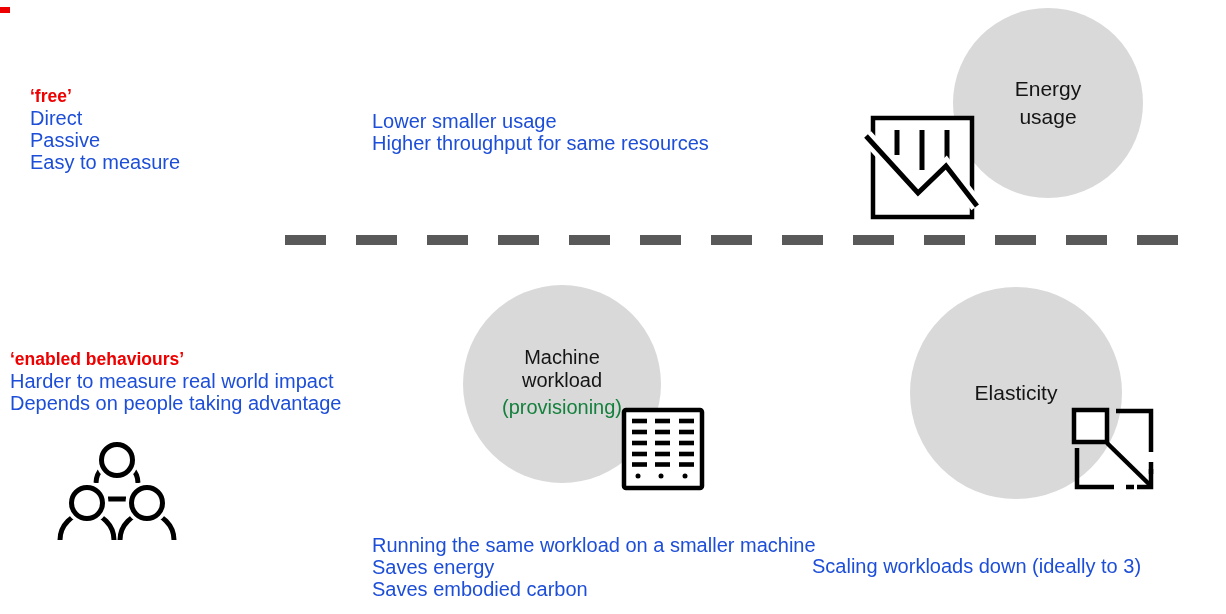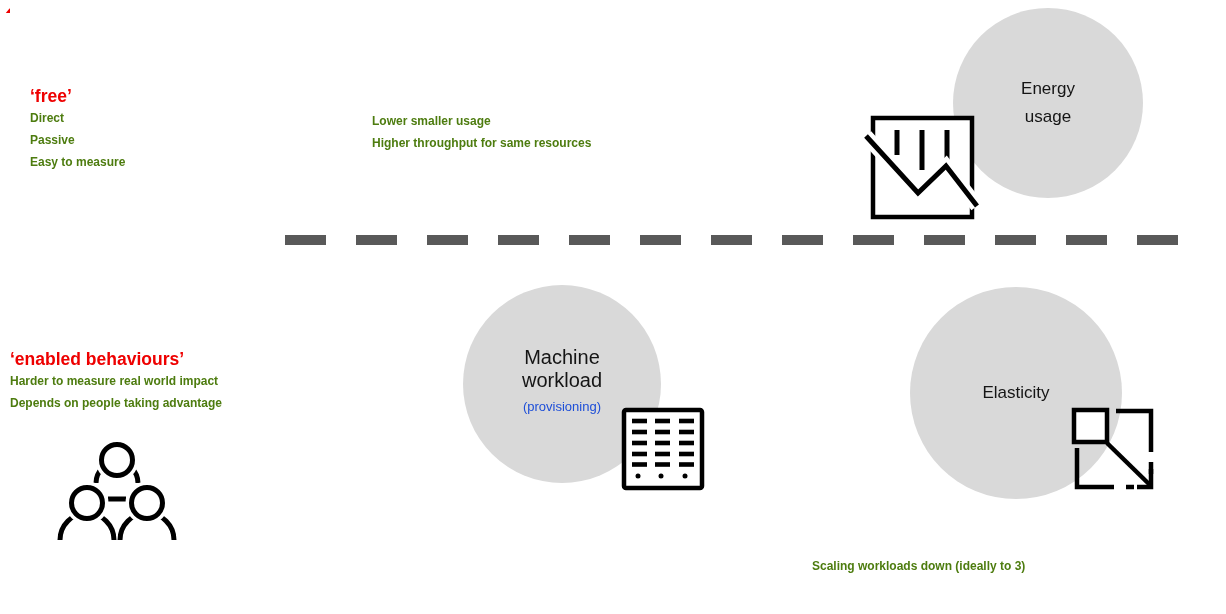--- a/index.html
+++ b/index.html
@@ -1,32 +1,31 @@
 <!DOCTYPE html>
 <html><head>
 <meta charset="utf-8">
 <style>
   html,body{margin:0;padding:0;background:#fff;}
   .slide{
     position:relative;width:1226px;height:614px;background:#ffffff;overflow:hidden;
     font-family:"Liberation Sans","DejaVu Sans",sans-serif;
-    border-radius:31px;
   }
   .abs{position:absolute;}
   .corner-dash{left:0;top:7px;width:10px;height:6px;background:#ee0000;}
   .red-title{font-size:17.5px;font-weight:bold;color:#ee0000;line-height:22px;}
-  .gray-lines{font-size:12px;color:#4d7c0f;line-height:22px;font-weight:bold;}
+  .gray-lines{font-size:20px;color:#1d4ed8;line-height:22px;}
   .bubble{
     border-radius:50%;background:#d9d9d9;
     display:flex;align-items:center;justify-content:center;
     text-align:center;color:#151515;
   }
-  .bubble .label{font-size:17px;line-height:28px;}
+  .bubble .label{font-size:21px;line-height:28px;}
   .bubble-machine .label{font-size:20px;line-height:23px;transform:translateY(-4px);}
-  .bubble .sublabel{font-size:13px;line-height:22px;color:#1d4ed8;}
+  .bubble .sublabel{font-size:20px;line-height:22px;color:#15803d;}
   .divider{
     left:285px;top:235px;width:893px;height:10px;
     background:repeating-linear-gradient(to right,#595959 0 41px,transparent 41px 71px);
   }
   svg{display:block;overflow:visible;}
 </style>
 </head>
 <body>
 
 <div class="slide">
@@ -116,20 +115,25 @@
         <line x1="679" y1="454" x2="694" y2="454"></line>
       <line x1="632" y1="464.5" x2="647" y2="464.5"></line>
         <line x1="655" y1="464.5" x2="670" y2="464.5"></line>
         <line x1="679" y1="464.5" x2="694" y2="464.5"></line>
     </g>
     <circle cx="638" cy="476" r="2.5" fill="#000"></circle>
     <circle cx="661" cy="476" r="2.5" fill="#000"></circle>
     <circle cx="685" cy="476" r="2.5" fill="#000"></circle>
   </svg>
 
+  <div class="abs gray-lines" style="left:372px;top:534px;">
+    <div>Running the same workload on a smaller machine</div>
+    <div>Saves energy</div>
+    <div>Saves embodied carbon</div>
+  </div>
 
   <div class="abs bubble" style="left:910px;top:287px;width:212px;height:212px;">
     <div class="label">Elasticity</div>
   </div>
 
   <svg class="abs" style="left:1066px;top:402px;" width="96" height="94" viewBox="1066 402 96 94">
     <g fill="none" stroke="#000" stroke-width="4.5">
       <path d="M1116 411 H1151 V452"></path>
       <path d="M1151 462 V474"></path>
       <path d="M1077 448 V487 H1114"></path>

